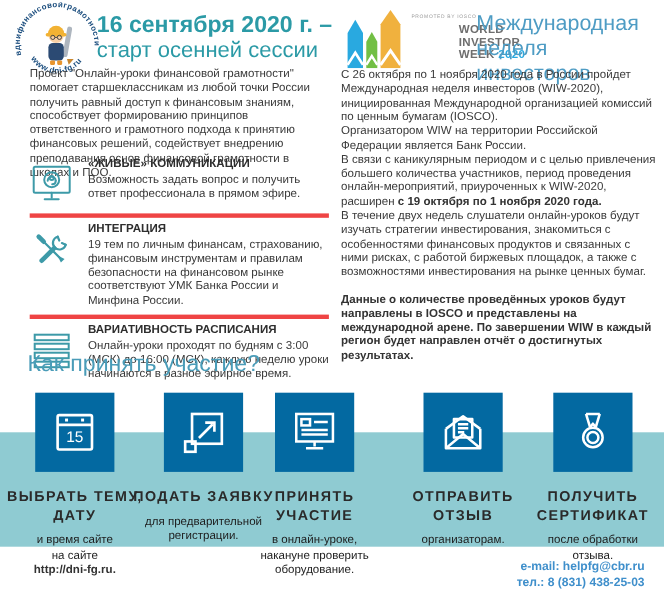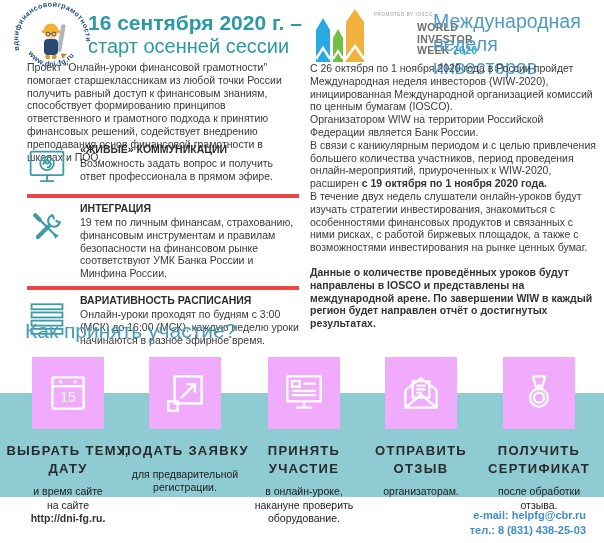--- a/index.html
+++ b/index.html
@@ -33,23 +33,23 @@
   .wiw-year { color:#29a9e0; }
   .title-right { position:absolute; left:433px; top:10px; color:#4e9cc4; font-size:19.5px; line-height:1.18; }
   .right-text { position:absolute; left:310px; top:62px; width:287px; font-size:10.5px; line-height:1.22; color:#3a3a3a; }
   .right-text p { margin:0; }
   .right-text .spaced { margin-top:12px; }
   .b { font-weight:bold; color:#333; }
   
   .h2 { position:absolute; left:25px; top:319px; font-size:21px; color:#4a9cb8; }
   .band { position:absolute; left:0; top:393px; width:604px; height:104px; background:#8fcbd2; }
   .step { position:absolute; top:357px; width:132px; text-align:center; }
-  .s1 { left:2px; } .s2 { left:119px; } .s3 { left:238px; } .s4 { left:355px; } .s5 { left:473px; }
+  .s1 { left:2px; } .s2 { left:119px; } .s3 { left:220px; } .s4 { left:355px; } .s5 { left:473px; }
   .square {
-    width:72px; height:72px; background:#f0abfc; margin:0 auto;
+    width:72px; height:72px; background:#0369a1; margin:0 auto;
     display:flex; align-items:center; justify-content:center;
   }
   .step-label {
     margin-top:13px; font-size:13px; font-weight:bold; letter-spacing:1.3px;
     color:#2a2a2a; line-height:1.35;
   }
   .step-desc { margin-top:8px; font-size:10.5px; color:#1d1d1d; line-height:1.3; padding:0 8px; }
   .step-desc .blk { display:block; }
   
   .footer-left {

